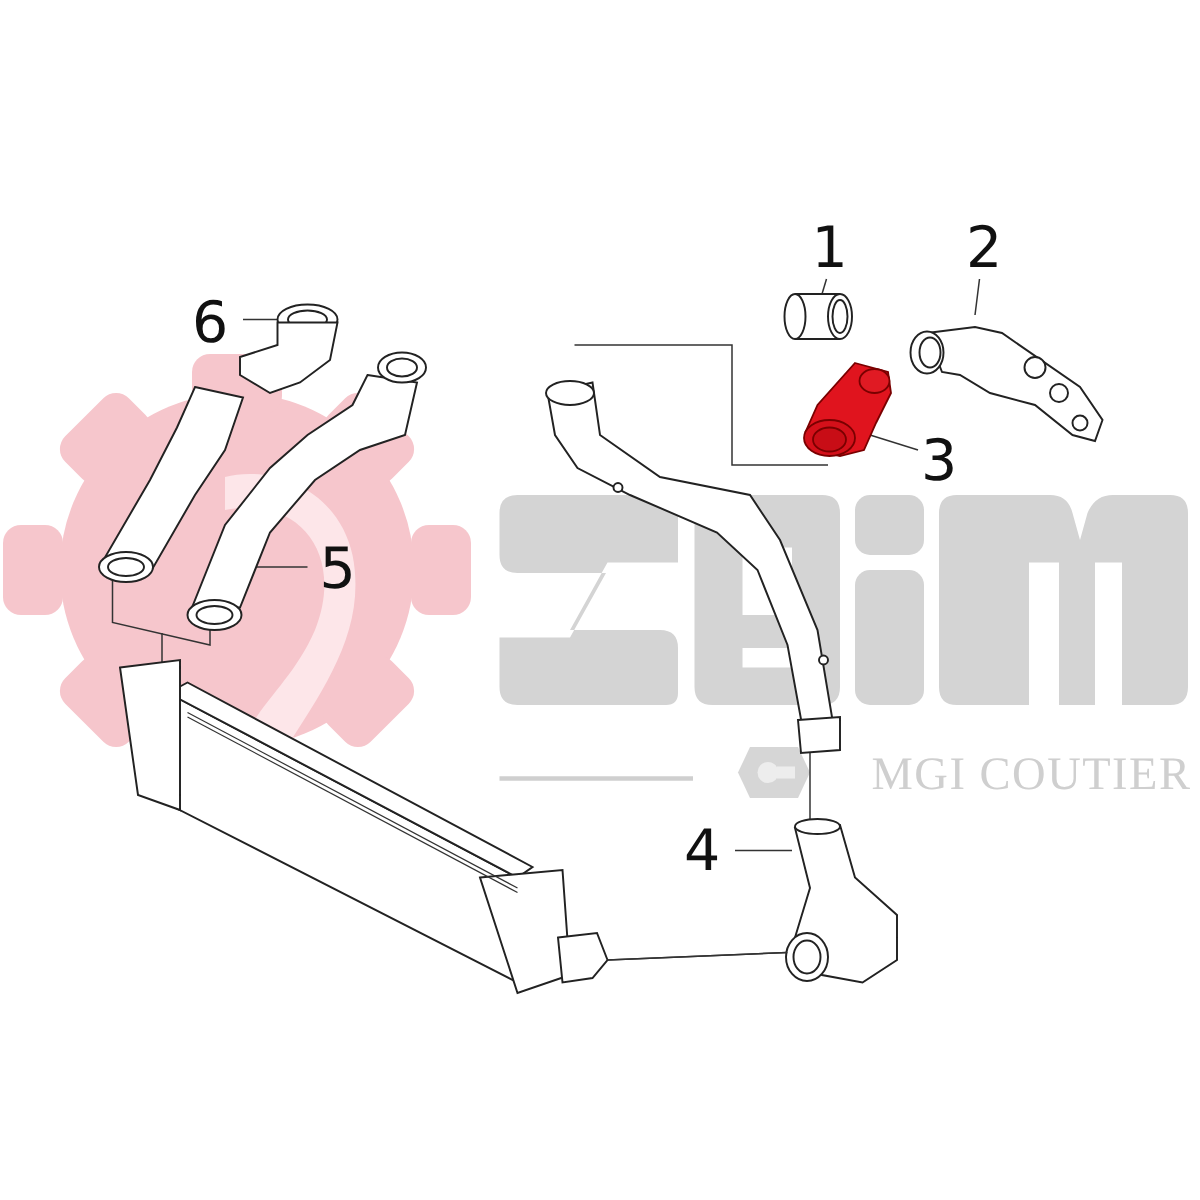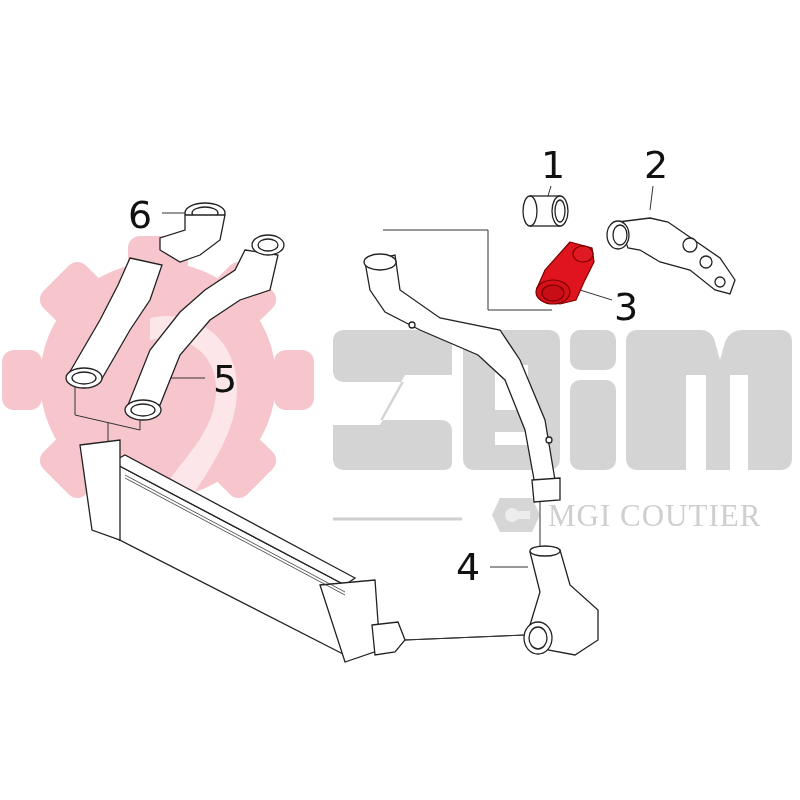--- a/index.html
+++ b/index.html
@@ -1,19 +1,19 @@
 <!DOCTYPE html>
 <html><head>
 <meta charset="utf-8">
 <style>
   html, body { margin: 0; padding: 0; background: #ffffff; }
   body { width: 800px; height: 800px; position: relative; overflow: hidden; font-family: "Liberation Sans", sans-serif; }
   .stage { position: absolute; left: 0; top: 0; width: 800px; height: 800px; }
   .callout { position: absolute; font-family: "DejaVu Sans", sans-serif; font-size: 38px; color: #111; line-height: 1; }
-  .brand-sub { position: absolute; left: 548px; top: 498px; font-family: "Liberation Serif", serif; font-size: 31px; color: #cfcfcf; letter-spacing: 1px; }
+  .brand-sub { position: absolute; left: 581px; top: 498px; font-family: "Liberation Serif", serif; font-size: 31px; color: #cfcfcf; letter-spacing: 1px; }
 </style>
 </head>
 <body>
 
 <div class="stage">
 <svg width="800" height="800" viewBox="0 0 800 800" xmlns="http://www.w3.org/2000/svg">
 
   <g fill="#f6c6cc">
     <circle cx="158" cy="380" r="118"></circle>
     <g>

